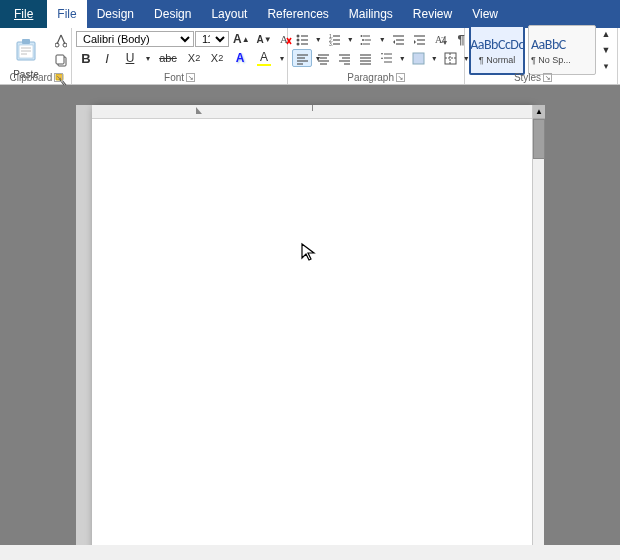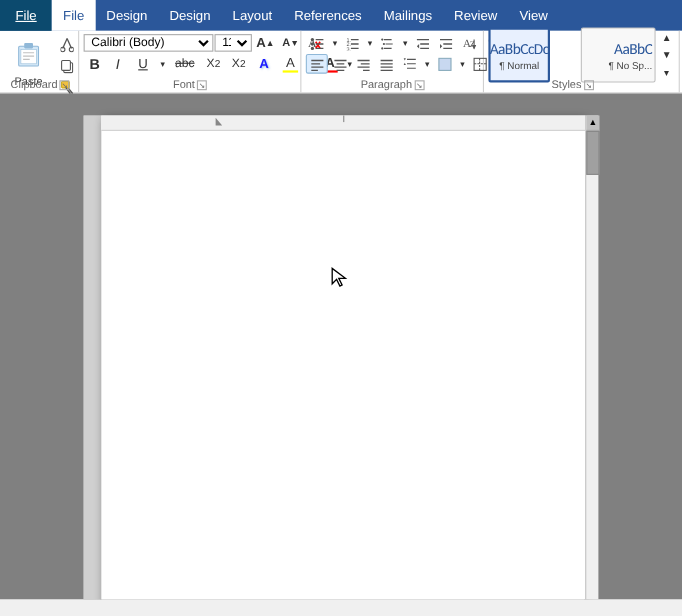--- a/index.html
+++ b/index.html
@@ -397,21 +397,21 @@
     </div>
 
     <div class="rib-group" style="padding-bottom: 14px; flex-direction: row; align-items: center; gap: 3px;">
       <div style="display: flex; flex-direction: row; gap: 3px; align-items: center;">
 
         <div style="width:56px; height:50px; border:2px solid #2b579a; border-radius:2px; cursor:pointer; display:flex; flex-direction:column; align-items:center; justify-content:center; background:#e8f0fe; padding:2px;">
           <div style="font-size:14px; color:#2b579a; font-family: 'Calibri', sans-serif; letter-spacing:-0.5px; overflow:hidden; white-space:nowrap;">AaBbCcDc</div>
           <div style="font-size:9px; color:#444; margin-top:2px;">¶ Normal</div>
         </div>
 
-        <div style="width:68px; height:50px; border:1px solid #c0c0c0; border-radius:2px; cursor:pointer; display:flex; flex-direction:column; align-items:flex-end; justify-content:center; background:#f8f8f8; padding:2px;margin-left:25px;">
+        <div style="width:68px; height:50px; border:1px solid #c0c0c0; border-radius:2px; cursor:pointer; display:flex; flex-direction:column; align-items:flex-start; justify-content:center; background:#f8f8f8; padding:2px;">
           <div style="font-size:14px; color:#2b579a; font-family: 'Calibri', sans-serif; letter-spacing:-0.5px; overflow:hidden; white-space:nowrap; max-width:66px;">AaBbC</div>
           <div style="font-size:9px; color:#444; margin-top:2px;">¶ No Sp...</div>
         </div>
 
         <div style="display: flex; flex-direction: column; gap: 2px;">
           <div class="btn" style="width:14px; height:14px; font-size:9px;">▲</div>
           <div class="btn" style="width:14px; height:14px; font-size:9px;">▼</div>
           <div class="btn" style="width:14px; height:14px; font-size:9px;">▾</div>
         </div>
       </div>

